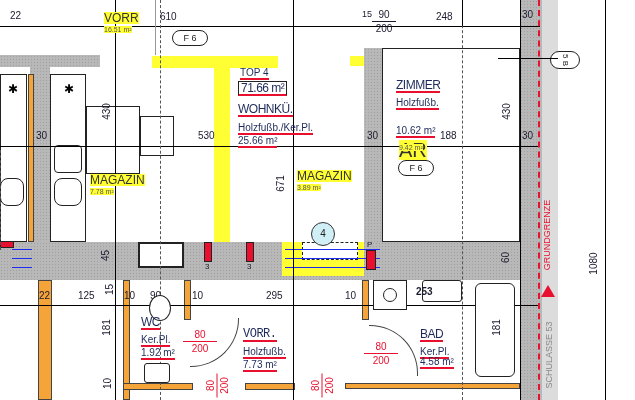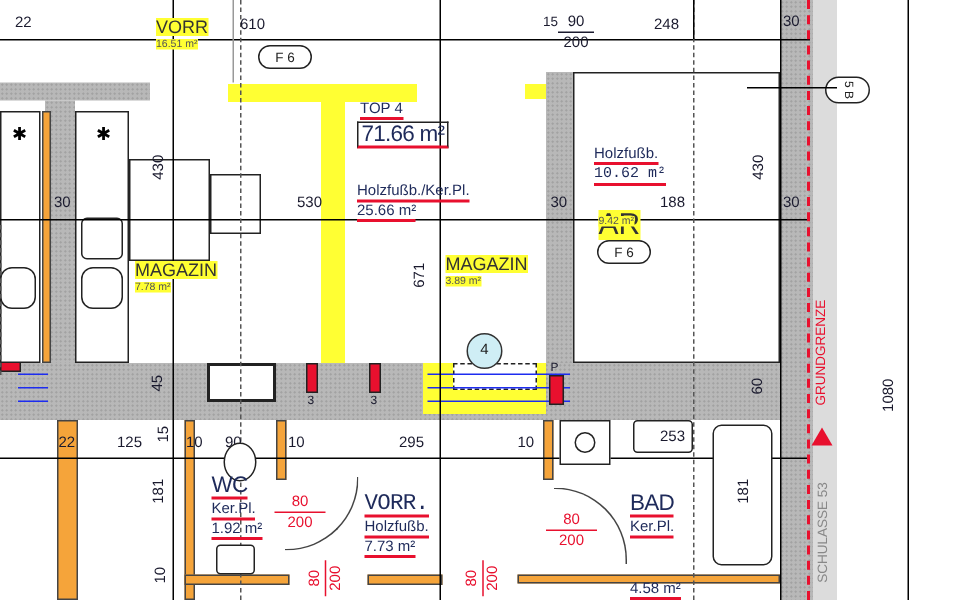--- a/index.html
+++ b/index.html
@@ -7,21 +7,21 @@
   .abs{position:absolute;}
   .wall{position:absolute;background:#b8b8b8;background-image:radial-gradient(#a0a0a0 0.6px,transparent 0.7px);background-size:3px 3px;}
   .wall-light{position:absolute;background:#dcdcdc;}
   .wall-orange{position:absolute;background:#f5a43a;border:1px solid #444;box-sizing:border-box;}
   .yellow{position:absolute;background:#ffff33;}
   .hl{background:#ffff33;}
   .line{position:absolute;background:#000;}
   .dashv{position:absolute;width:0;border-left:1px dashed #555;}
   .dimtxt{position:absolute;font-size:10px;color:#1a1a2e;white-space:nowrap;}
   .dimtxt.v{transform:rotate(-90deg);transform-origin:center;}
-  .room-name{position:absolute;font-size:15px;color:#1e2a5a;letter-spacing:-0.5px;white-space:nowrap;line-height:1;}
+  .room-name{position:absolute;font-size:12px;color:#1e2a5a;letter-spacing:-0.5px;white-space:nowrap;line-height:1;}
   .room-sub{position:absolute;font-size:10px;color:#1e2a5a;white-space:nowrap;line-height:1.1;}
   .ul{border-bottom:2px solid #e8102e;}
   .yel-name{position:absolute;font-size:12px;color:#333;white-space:nowrap;line-height:1;}
   .yel-area{position:absolute;font-size:7px;color:#555;white-space:nowrap;}
   .tag{position:absolute;border:1px solid #222;border-radius:9px;font-size:9px;color:#222;text-align:center;line-height:14px;background:#fff;}
   .door-red{position:absolute;font-size:10px;color:#e8102e;text-align:center;line-height:1.3;}
   .door-red .bar{display:block;height:1px;background:#e8102e;}
   .redtxt{position:absolute;color:#e8102e;font-size:9px;white-space:nowrap;}
   .fixture{position:absolute;border:1px solid #222;background:#fff;box-sizing:border-box;}
   .blueline{position:absolute;height:1px;background:#1d2cf0;}
@@ -110,25 +110,27 @@
   <div class="door-red" style="left:372px;top:8px;width:24px;color:#1a1a2e;">
     <span>90</span><span class="bar" style="background:#1a1a2e;"></span><span>200</span>
   </div>
   <div class="dimtxt" style="left:436px;top:11px;">248</div>
   <div class="dimtxt" style="left:522px;top:9px;">30</div>
   <div class="tag" style="left:556px;top:45px;width:16px;height:28px;line-height:28px;font-size:8px;transform:rotate(90deg);">5 B</div>
   <div class="line" style="left:498px;top:58px;width:60px;height:1px;"></div>
 
   <div class="room-sub ul" style="left:240px;top:67px;font-size:10px;">TOP 4</div>
   <div class="room-name ul" style="left:238px;top:81px;border:1px solid #222;border-bottom:2px solid #e8102e;padding:0 2px;">71.66 m²</div>
+  <div class="room-name ul" style="left:238px;top:103px;">WOHNKÜ.</div>
   <div class="room-sub ul" style="left:238px;top:122px;">Holzfußb./Ker.Pl.</div>
   <div class="room-sub ul" style="left:238px;top:135px;">25.66 m²</div>
 
+  <div class="room-name ul" style="left:396px;top:79px;">ZIMMER</div>
   <div class="room-sub ul" style="left:396px;top:97px;">Holzfußb.</div>
-  <div class="room-sub ul" style="left:396px;top:111px;font-family:Liberation Mono, monospace;">10.62 m²</div>
+  <div class="room-sub ul" style="left:396px;top:125px;">10.62 m²</div>
   <div class="yel-name hl" style="left:399px;top:128px;font-size:20px;margin-top:12px;">AR</div>
   <div class="yel-area hl" style="left:399px;top:144px;">9.42 m²</div>
   <div class="tag" style="left:398px;top:160px;width:34px;height:14px;">F 6</div>
 
   <div class="dimtxt v" style="left:98px;top:106px;">430</div>
   <div class="dimtxt" style="left:36px;top:130px;">30</div>
   <div class="dimtxt" style="left:198px;top:130px;">530</div>
   <div class="dimtxt" style="left:367px;top:130px;">30</div>
   <div class="dimtxt" style="left:440px;top:130px;">188</div>
   <div class="dimtxt" style="left:522px;top:130px;">30</div>
@@ -175,24 +177,24 @@
   <div class="door-red" style="left:205px;top:372px;width:24px;transform:rotate(-90deg);">
     <span>80</span><span class="bar"></span><span>200</span>
   </div>
   <div class="door-red" style="left:310px;top:372px;width:24px;transform:rotate(-90deg);">
     <span>80</span><span class="bar"></span><span>200</span>
   </div>
 
   <div class="fixture" style="left:373px;top:280px;width:34px;height:30px;"></div>
   <div class="abs" style="left:383px;top:288px;width:12px;height:12px;border:1px solid #222;border-radius:50%;"></div>
   <div class="fixture" style="left:422px;top:280px;width:40px;height:22px;border-radius:3px;"></div>
-  <div class="dimtxt" style="left:440px;top:286px;">253</div>
+  <div class="dimtxt" style="left:416px;top:286px;font-weight:bold;">253</div>
   <div class="fixture" style="left:475px;top:283px;width:40px;height:94px;border-radius:6px;"></div>
   <div class="dimtxt v" style="left:488px;top:322px;">181</div>
   <div class="room-name ul" style="left:420px;top:328px;">BAD</div>
   <div class="room-sub ul" style="left:420px;top:346px;">Ker.Pl.</div>
-  <div class="room-sub ul" style="left:420px;top:356px;margin-top:31px;">4.58 m²</div>
+  <div class="room-sub ul" style="left:420px;top:356px;">4.58 m²</div>
   <div class="door-red" style="left:364px;top:340px;width:34px;">
     <span>80</span><span class="bar"></span><span>200</span>
   </div>
   <div class="abs" style="left:369px;top:325px;width:48px;height:50px;border:1px solid #444;border-left:none;border-bottom:none;border-radius:0 48px 0 0;"></div>
 
 </div>
 
 </body></html>

